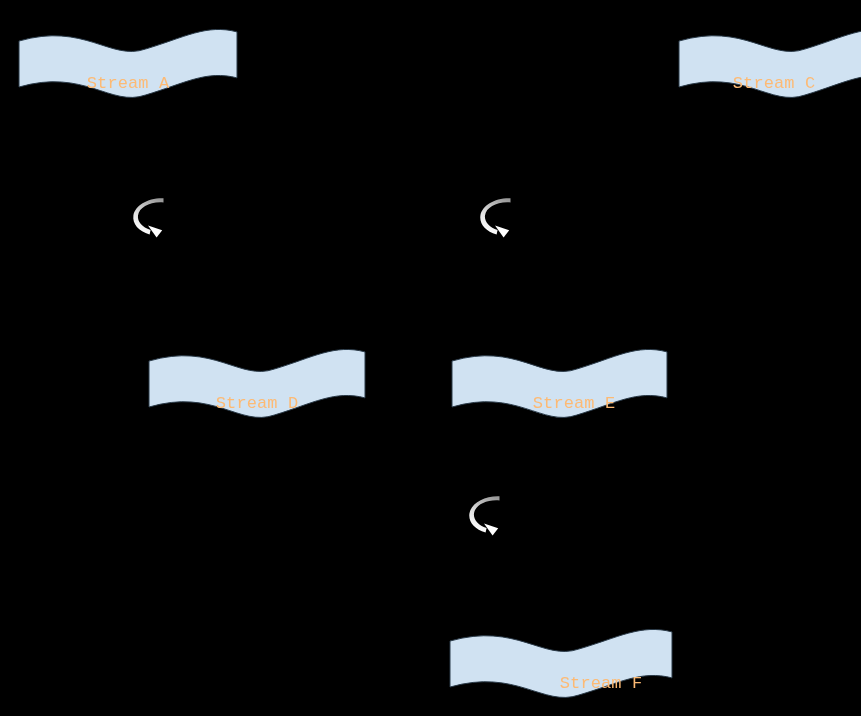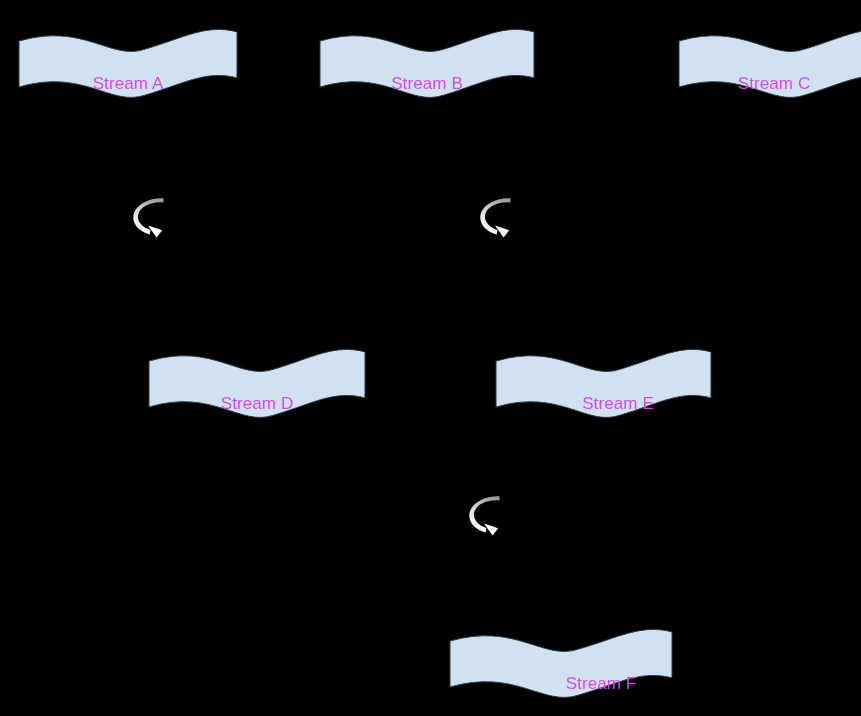--- a/index.html
+++ b/index.html
@@ -27,22 +27,22 @@
   }
   .banner svg {
     display: block;
     overflow: visible;
   }
   .banner-label {
     position: absolute;
     left: 0;
     width: 100%;
     text-align: center;
-    color: #d946ef;
-    font-family: Liberation Sans, sans-serif;
+    color: #fdba74;
+    font-family: Liberation Mono, monospace;
     font-size: 17px;
     line-height: 20px;
     letter-spacing: 0.1px;
     white-space: nowrap;
     pointer-events: none;
   }
   .arrow {
     position: absolute;
   }
   .arrow svg {
@@ -53,39 +53,33 @@
 </head>
 <body>
 
 <div id="canvas">
     <div class="banner" style="left: 19px; top: 28px; width: 218px; height: 72px;">
       <svg width="218" height="72" viewBox="0 0 218 72">
         <path d="M 0 13 C 65.39999999999999 -5.849999999999998, 91.56 33.150000000000006, 126.44 21.060000000000002 C 165.68 9.36, 187.48 -4.16, 218 3.9 L 218 49.9 C 187.48 41.84, 165.68 55.36, 126.44 67.06 C 91.56 79.15, 65.39999999999999 40.150000000000006, 0 59 Z" fill="#d0e2f2" stroke="#2a3a48" stroke-width="1" stroke-linejoin="round"></path>
       </svg>
       <div class="banner-label" style="top: 46px;">Stream A</div>
     </div>
-    <div class="banner" style="left: 320px; top: 28px; width: 214px; height: 72px;">
-      <svg width="214" height="72" viewBox="0 0 214 72">
-        <path d="M 0 13 C 64.2 -5.849999999999998, 89.88 33.150000000000006, 124.11999999999999 21.060000000000002 C 162.64000000000001 9.36, 184.04 -4.16, 214 3.9 L 214 49.9 C 184.04 41.84, 162.64000000000001 55.36, 124.11999999999999 67.06 C 89.88 79.15, 64.2 40.150000000000006, 0 59 Z" fill="#d0e2f2" stroke="#2a3a48" stroke-width="1" stroke-linejoin="round"></path>
-      </svg>
-      <div class="banner-label" style="top: 46px;">Stream B</div>
-    </div>
     <div class="banner" style="left: 652px; top: 28px; width: 217px; height: 72px; padding-left: 27px;">
       <svg width="217" height="72" viewBox="0 0 217 72">
         <path d="M 0 13 C 65.1 -5.849999999999998, 91.14 33.150000000000006, 125.85999999999999 21.060000000000002 C 164.92000000000002 9.36, 186.62 -4.16, 217 3.9 L 217 49.9 C 186.62 41.84, 164.92000000000002 55.36, 125.85999999999999 67.06 C 91.14 79.15, 65.1 40.150000000000006, 0 59 Z" fill="#d0e2f2" stroke="#2a3a48" stroke-width="1" stroke-linejoin="round"></path>
       </svg>
       <div class="banner-label" style="top: 46px;">Stream C</div>
     </div>
     <div class="banner" style="left: 149px; top: 348px; width: 216px; height: 72px;">
       <svg width="216" height="72" viewBox="0 0 216 72">
         <path d="M 0 13 C 64.8 -5.849999999999998, 90.72 33.150000000000006, 125.27999999999999 21.060000000000002 C 164.16 9.36, 185.76 -4.16, 216 3.9 L 216 49.9 C 185.76 41.84, 164.16 55.36, 125.27999999999999 67.06 C 90.72 79.15, 64.8 40.150000000000006, 0 59 Z" fill="#d0e2f2" stroke="#2a3a48" stroke-width="1" stroke-linejoin="round"></path>
       </svg>
       <div class="banner-label" style="top: 46px; text-align: center;">Stream D</div>
     </div>
-    <div class="banner" style="left: 452px; top: 348px; width: 244px; height: 72px; margin-left: 44px;">
+    <div class="banner" style="left: 452px; top: 348px; width: 244px; height: 72px;">
       <svg width="215" height="72" viewBox="0 0 215 72">
         <path d="M 0 13 C 64.5 -5.849999999999998, 90.3 33.150000000000006, 124.69999999999999 21.060000000000002 C 163.4 9.36, 184.9 -4.16, 215 3.9 L 215 49.9 C 184.9 41.84, 163.4 55.36, 124.69999999999999 67.06 C 90.3 79.15, 64.5 40.150000000000006, 0 59 Z" fill="#d0e2f2" stroke="#2a3a48" stroke-width="1" stroke-linejoin="round"></path>
       </svg>
       <div class="banner-label" style="top: 46px;">Stream E</div>
     </div>
     <div class="banner" style="left: 450px; top: 628px; width: 222px; height: 72px;">
       <svg width="222" height="72" viewBox="0 0 222 72">
         <path d="M 0 13 C 66.6 -5.849999999999998, 93.24 33.150000000000006, 128.76 21.060000000000002 C 168.72 9.36, 190.92 -4.16, 222 3.9 L 222 49.9 C 190.92 41.84, 168.72 55.36, 128.76 67.06 C 93.24 79.15, 66.6 40.150000000000006, 0 59 Z" fill="#d0e2f2" stroke="#2a3a48" stroke-width="1" stroke-linejoin="round"></path>
       </svg>
       <div class="banner-label" style="top: 46px; padding-left: 40px;">Stream F</div>

